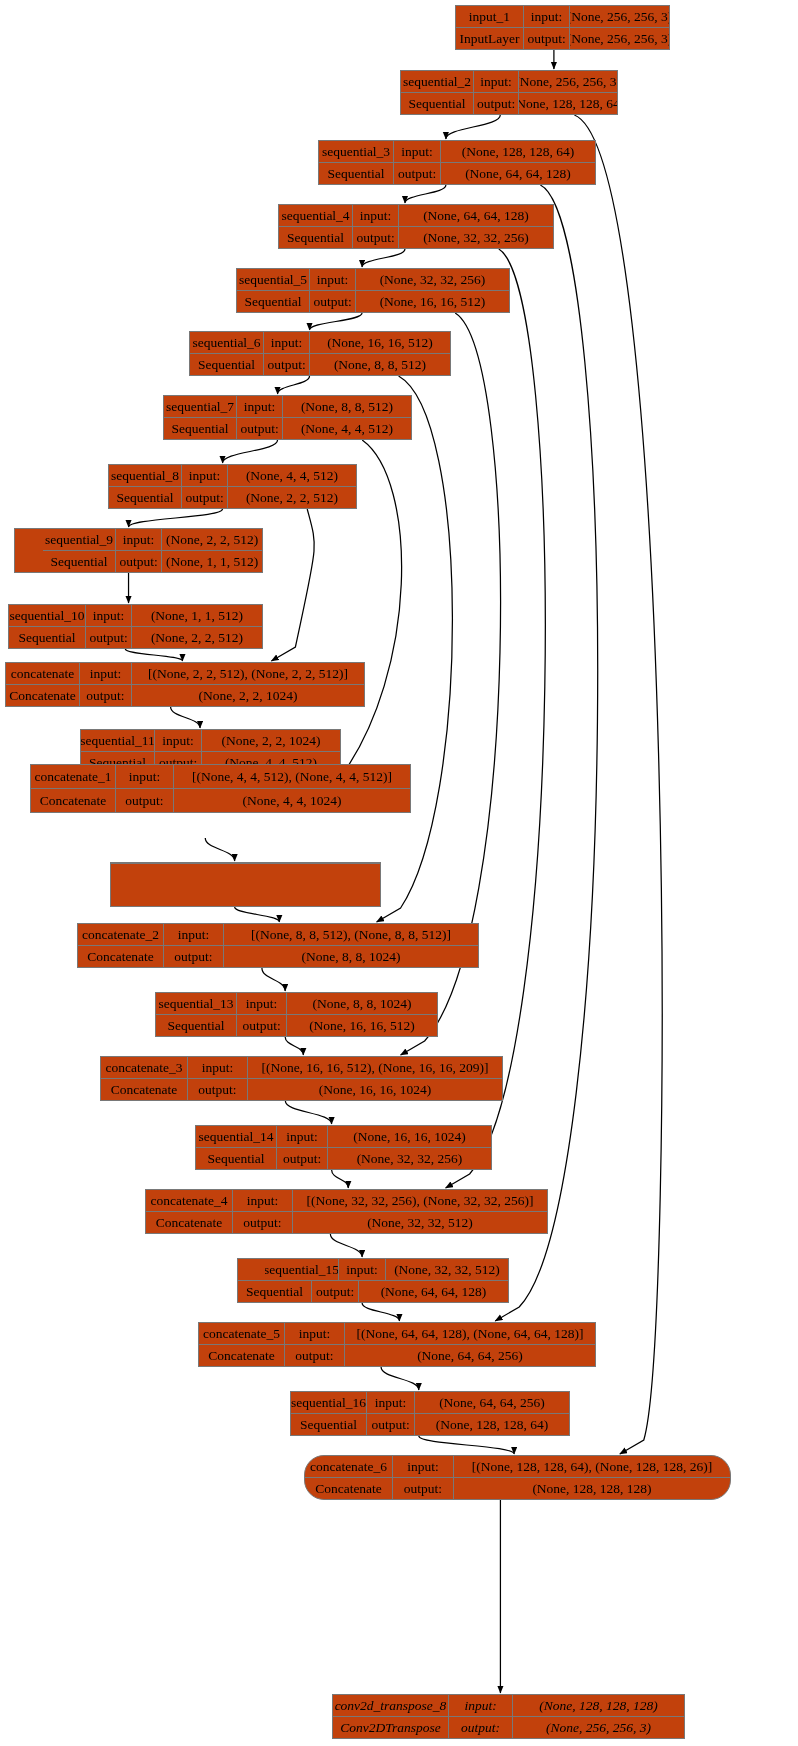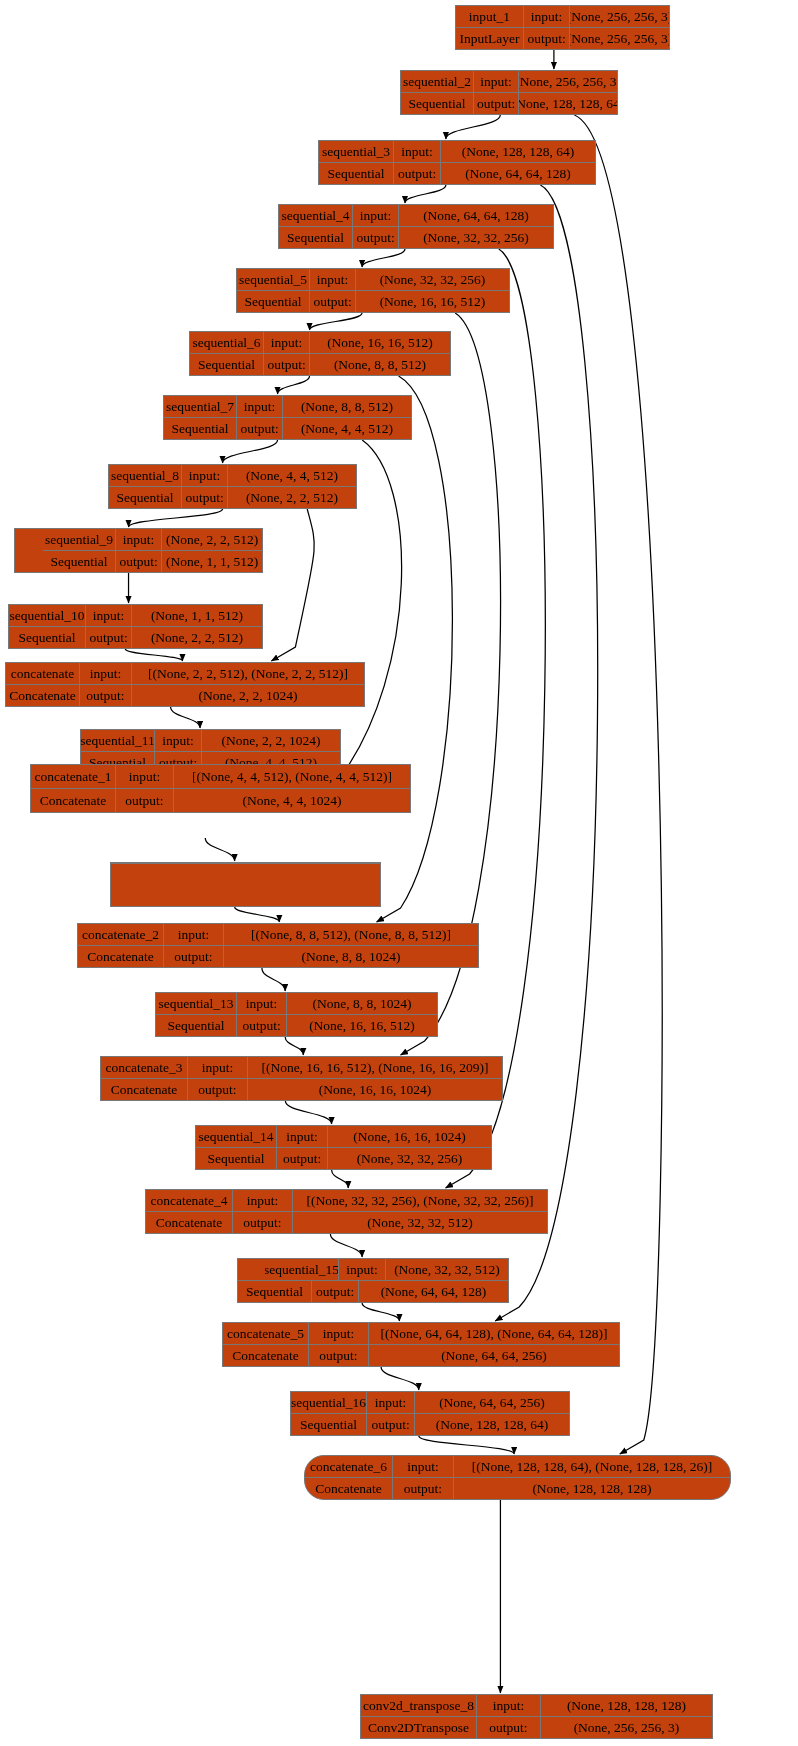--- a/index.html
+++ b/index.html
@@ -317,21 +317,21 @@
           <div class="cell c-name" style="width: 74px; flex: 0 0 74px; margin-left: 27px;">sequential_15</div>
           <div class="cell c-io" style="width: 47px; flex: 0 0 47px;">input:</div>
           <div class="cell c-shape">(None, 32, 32, 512)</div>
         </div>
         <div class="noderow">
           <div class="cell c-name" style="width: 74px; flex: 0 0 74px;">Sequential</div>
           <div class="cell c-io" style="width: 47px; flex: 0 0 47px;">output:</div>
           <div class="cell c-shape">(None, 64, 64, 128)</div>
         </div>
       </div>
-      <div class="node" style="left: 198px; top: 1322px; width: 398px; height: 45px; margin-left: 24px;">
+      <div class="node" style="left: 198px; top: 1322px; width: 398px; height: 45px;">
         <div class="noderow top">
           <div class="cell c-name" style="width: 86px; flex: 0 0 86px;">concatenate_5</div>
           <div class="cell c-io" style="width: 60px; flex: 0 0 60px;">input:</div>
           <div class="cell c-shape">[(None, 64, 64, 128), (None, 64, 64, 128)]</div>
         </div>
         <div class="noderow">
           <div class="cell c-name" style="width: 86px; flex: 0 0 86px;">Concatenate</div>
           <div class="cell c-io" style="width: 60px; flex: 0 0 60px;">output:</div>
           <div class="cell c-shape">(None, 64, 64, 256)</div>
         </div>
@@ -353,21 +353,21 @@
           <div class="cell c-name" style="width: 88px; flex: 0 0 88px;">concatenate_6</div>
           <div class="cell c-io" style="width: 61px; flex: 0 0 61px;">input:</div>
           <div class="cell c-shape">[(None, 128, 128, 64), (None, 128, 128, 26)]</div>
         </div>
         <div class="noderow">
           <div class="cell c-name" style="width: 88px; flex: 0 0 88px;">Concatenate</div>
           <div class="cell c-io" style="width: 61px; flex: 0 0 61px;">output:</div>
           <div class="cell c-shape">(None, 128, 128, 128)</div>
         </div>
       </div>
-      <div class="node" style="left: 360px; top: 1694px; width: 353px; height: 45px;">
+      <div class="node" style="left: 332px; top: 1694px; width: 353px; height: 45px; font-style: italic;">
         <div class="noderow top">
           <div class="cell c-name" style="width: 116px; flex: 0 0 116px;">conv2d_transpose_8</div>
           <div class="cell c-io" style="width: 64px; flex: 0 0 64px;">input:</div>
           <div class="cell c-shape">(None, 128, 128, 128)</div>
         </div>
         <div class="noderow">
           <div class="cell c-name" style="width: 116px; flex: 0 0 116px;">Conv2DTranspose</div>
           <div class="cell c-io" style="width: 64px; flex: 0 0 64px;">output:</div>
           <div class="cell c-shape">(None, 256, 256, 3)</div>
         </div>

